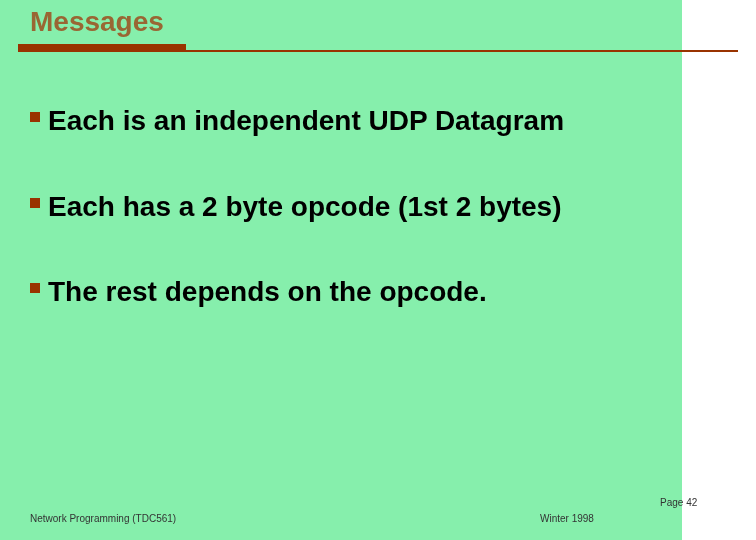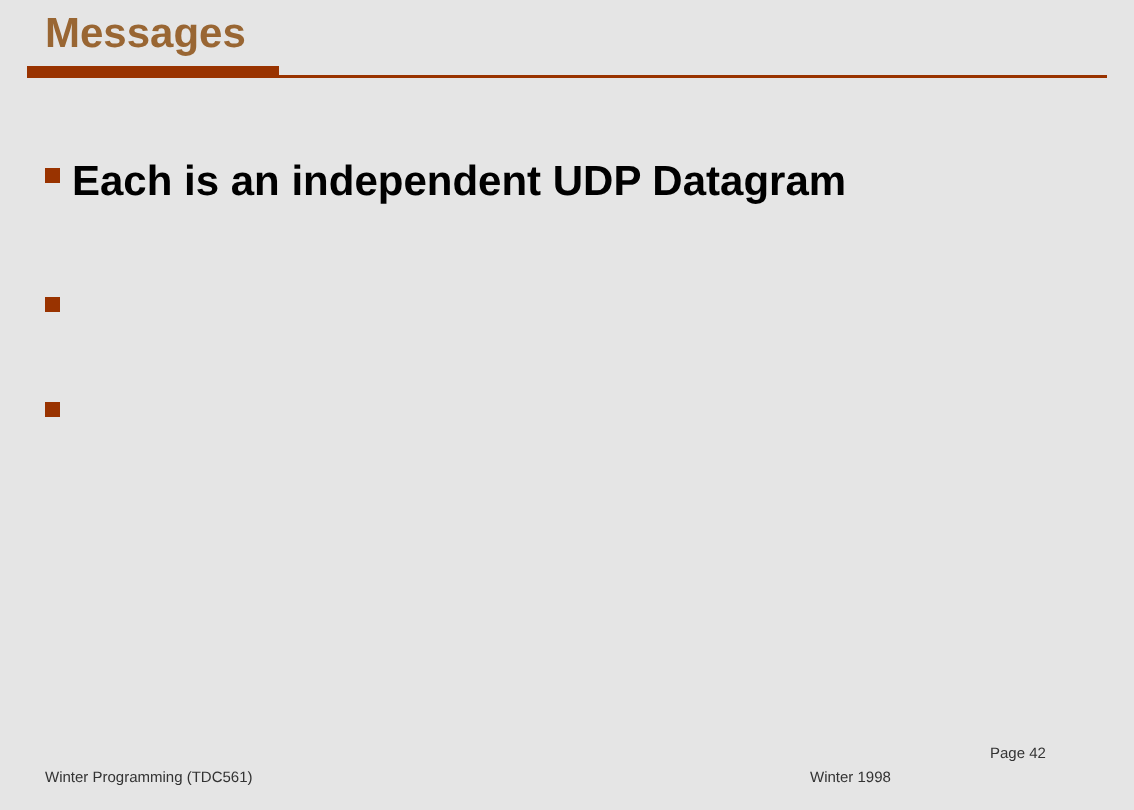--- a/index.html
+++ b/index.html
@@ -1,21 +1,21 @@
 <!DOCTYPE html>
 <html><head>
 <meta charset="utf-8">
 <style>
   * { margin: 0; padding: 0; box-sizing: border-box; }
   html, body { width: 756px; height: 540px; background: #fff; font-family: Arial, Helvetica, sans-serif; }
   .slide {
     position: relative;
-    width: 756px;
+    width: 682px;
     height: 540px;
-    background: #e5e5e5;
+    background: #86efac;
   }
   .title-area {
     position: relative;
     padding-top: 2px;
   }
   .title {
     font-size: 28px;
     font-weight: bold;
     color: #996633;
     padding-left: 30px;
@@ -92,25 +92,27 @@
     <div class="title-underline-long"></div>
   </div>
 
   <div class="content">
     <div class="bullet-item">
       <div class="bullet"></div>
       <div class="bullet-text">Each is an independent UDP Datagram</div>
     </div>
     <div class="bullet-item">
       <div class="bullet"></div>
+      <div class="bullet-text">Each has a 2 byte opcode (1st 2 bytes)</div>
     </div>
     <div class="bullet-item">
       <div class="bullet"></div>
+      <div class="bullet-text">The rest depends on the opcode.</div>
     </div>
   </div>
 
   <div class="footer">
-    <div class="footer-left">Winter Programming (TDC561)</div>
+    <div class="footer-left">Network Programming (TDC561)</div>
     <div class="footer-center">Winter 1998</div>
     <div class="footer-right">Page 42</div>
   </div>
 
 </div>
 
 </body></html>

